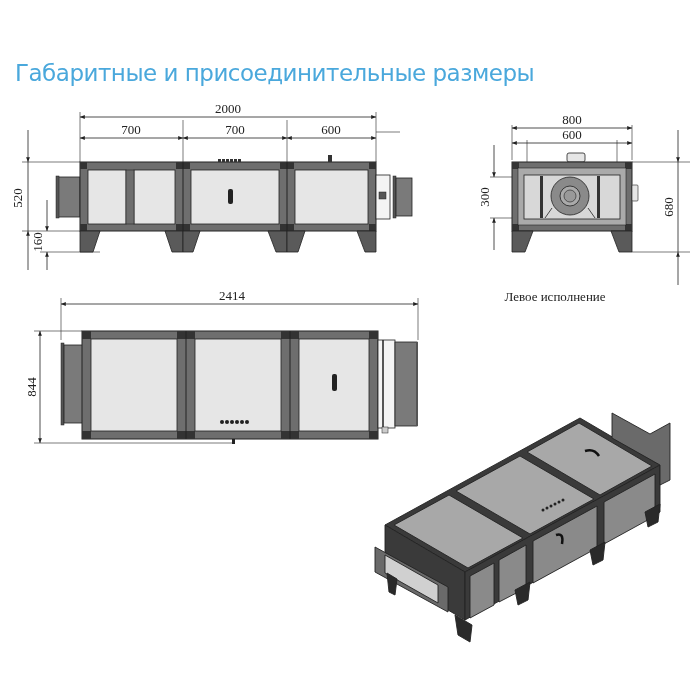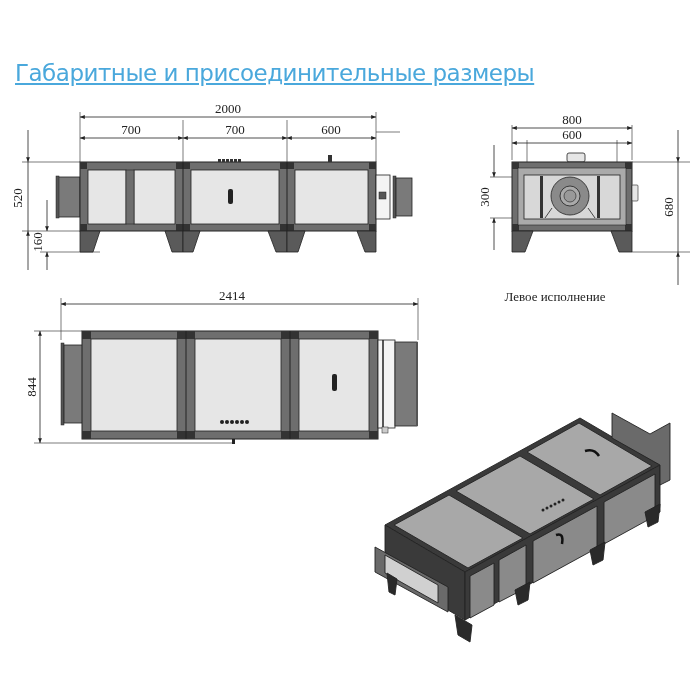--- a/index.html
+++ b/index.html
@@ -1,17 +1,17 @@
 <!DOCTYPE html>
 <html><head>
 <meta charset="utf-8">
 <style>
   html, body { margin:0; padding:0; background:#ffffff; }
   body { width:700px; height:700px; position:relative; overflow:hidden; font-family:"DejaVu Serif", serif; }
-  .title { position:absolute; left:15px; top:60px; font-family:"DejaVu Sans", sans-serif; font-size:23px; color:#4aa8dc; letter-spacing:-0.5px; white-space:nowrap;text-decoration:underline; }
+  .title { position:absolute; left:15px; top:60px; font-family:"DejaVu Sans", sans-serif; font-size:23px; color:#4aa8dc; letter-spacing:-0.5px; white-space:nowrap; }
   svg { position:absolute; left:0; top:0; }
   .dim { font-family:"Liberation Serif", serif; font-size:13px; fill:#222; }
 </style>
 </head>
 <body>
 
 <div class="title">Габаритные и присоединительные размеры</div>
 
 <svg width="700" height="700" viewBox="0 0 700 700">
   <defs>

